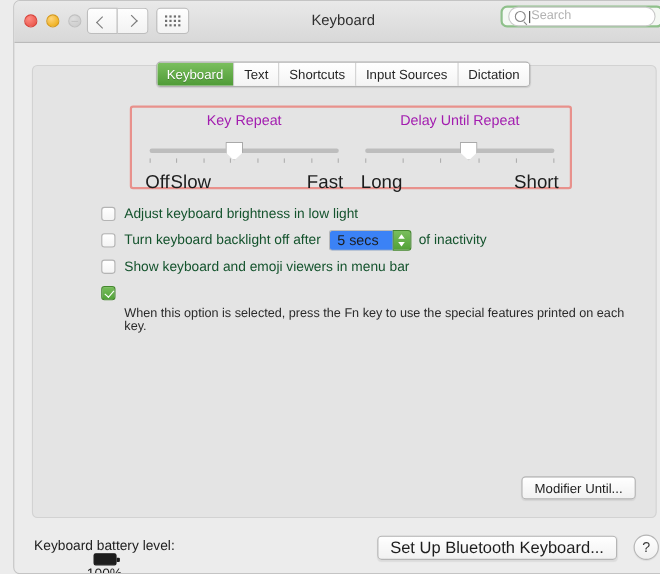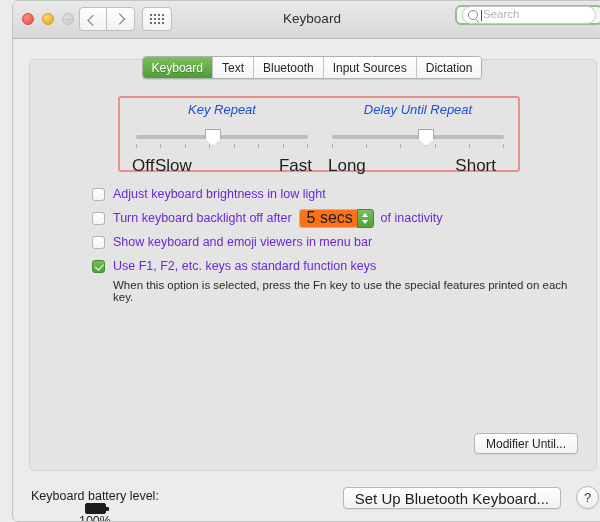--- a/index.html
+++ b/index.html
@@ -244,24 +244,23 @@
     position: absolute;
     top: 0;
     width: 180px;
   }
   #key-repeat-block   { left: 12px; }
   #delay-repeat-block { left: 208px; }
 
   .slider-title {
     text-align: center;
     font-size: 13px;
-    color: #1d4ed8;
+    color: #a21caf;
     margin-top: 4px;
     white-space: nowrap;
-    font-style: italic;
   }
   .slider-track-wrap {
     position: relative;
     margin-top: 12px;
     height: 26px;
   }
   .slider-track {
     position: absolute;
     left: 4px; right: 4px;
     top: 6px;
@@ -334,41 +333,41 @@
     content: "";
     position: absolute;
     left: 4px; top: 1px;
     width: 3.5px; height: 7px;
     border: solid #ffffff;
     border-width: 0 1.8px 1.8px 0;
     transform: rotate(42deg);
   }
   .opt-label {
     font-size: 12.5px;
-    color: #6d28d9;
+    color: #14532d;
     white-space: nowrap;
   }
 
   
   .stepper-group {
     display: flex;
     align-items: center;
     margin: 0 7px;
   }
   .stepper-value {
     width: 58px;
     height: 19px;
-    background: #f97316;
+    background: #3b82f6;
     border: 1px solid #b9b9b9;
     border-radius: 3px 0 0 3px;
     border-right: none;
     display: flex;
     align-items: center;
     padding-left: 7px;
-    font-size: 16px;
+    font-size: 13px;
     color: #1d1d1d;
     box-sizing: border-box;
   }
   .stepper-arrows {
     width: 17px;
     height: 19px;
     background: linear-gradient(to bottom, #79be5d 0%, #51a137 100%);
     border: 1px solid #44872e;
     border-radius: 0 3px 3px 0;
     box-sizing: border-box;
@@ -568,21 +567,21 @@
               <i></i>
               <i></i>
               <i></i>
               <i></i>
               <i></i>
           </div>
           <div class="thumb" id="delay-repeat-thumb" style="left: calc(52.25% + 4px);"></div>
         </div>
         <div class="slider-labels">
           <span style="left:0px;">Long</span>
-          <span style="right:12px;">Short</span>
+          <span style="right:0px;">Short</span>
         </div>
       </div>
     </div>
 
     <div id="options">
 
       <div class="opt-row">
         <span class="cb"></span>
         <span class="opt-label">Adjust keyboard brightness in low light</span>
       </div>
@@ -600,21 +599,20 @@
         <span class="opt-label">of inactivity</span>
       </div>
 
       <div class="opt-row">
         <span class="cb"></span>
         <span class="opt-label">Show keyboard and emoji viewers in menu bar</span>
       </div>
 
       <div class="opt-row">
         <span class="cb checked"></span>
-        <span class="opt-label">Use F1, F2, etc. keys as standard function keys</span>
       </div>
       <div class="opt-sub">When this option is selected, press the Fn key to use the special features printed on each key.</div>
     </div>
 
     <div id="modifier-btn">Modifier Until...</div>
   </div>
 
   <div id="footer">
     <div id="battery-row">
       <span>Keyboard battery level:</span>
@@ -622,18 +620,18 @@
       <span>100%</span>
     </div>
     <div id="setup-btn">Set Up Bluetooth Keyboard...</div>
     <div id="help-btn">?</div>
   </div>
 
 <div id="tabbar">
       <div id="tabs">
         <div class="tab selected">Keyboard</div>
         <div class="tab">Text</div>
-        <div class="tab">Bluetooth</div>
+        <div class="tab">Shortcuts</div>
         <div class="tab">Input Sources</div>
         <div class="tab">Dictation</div>
       </div>
     </div>
   </div>
 
 </body></html>

